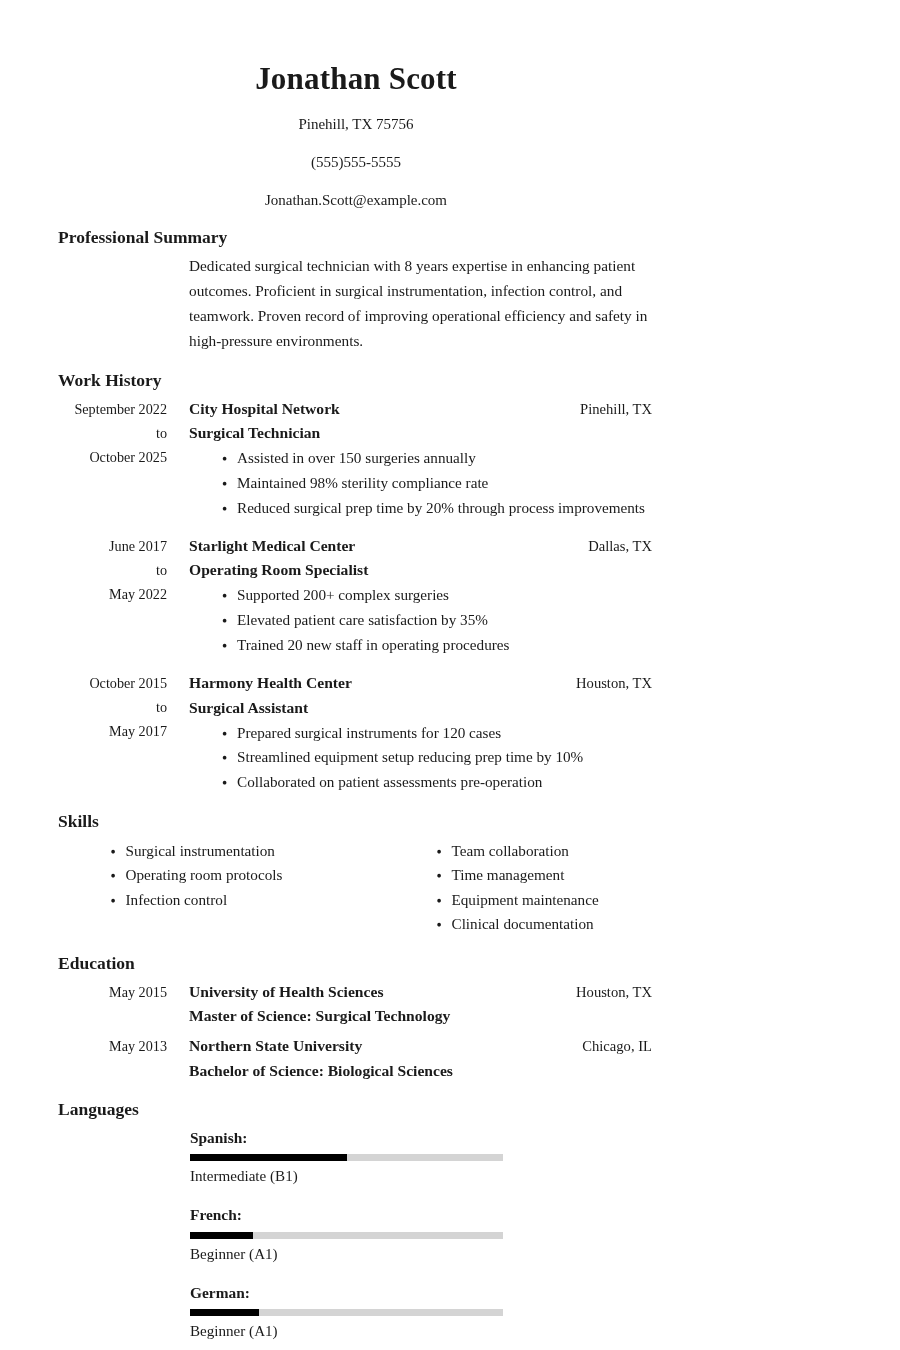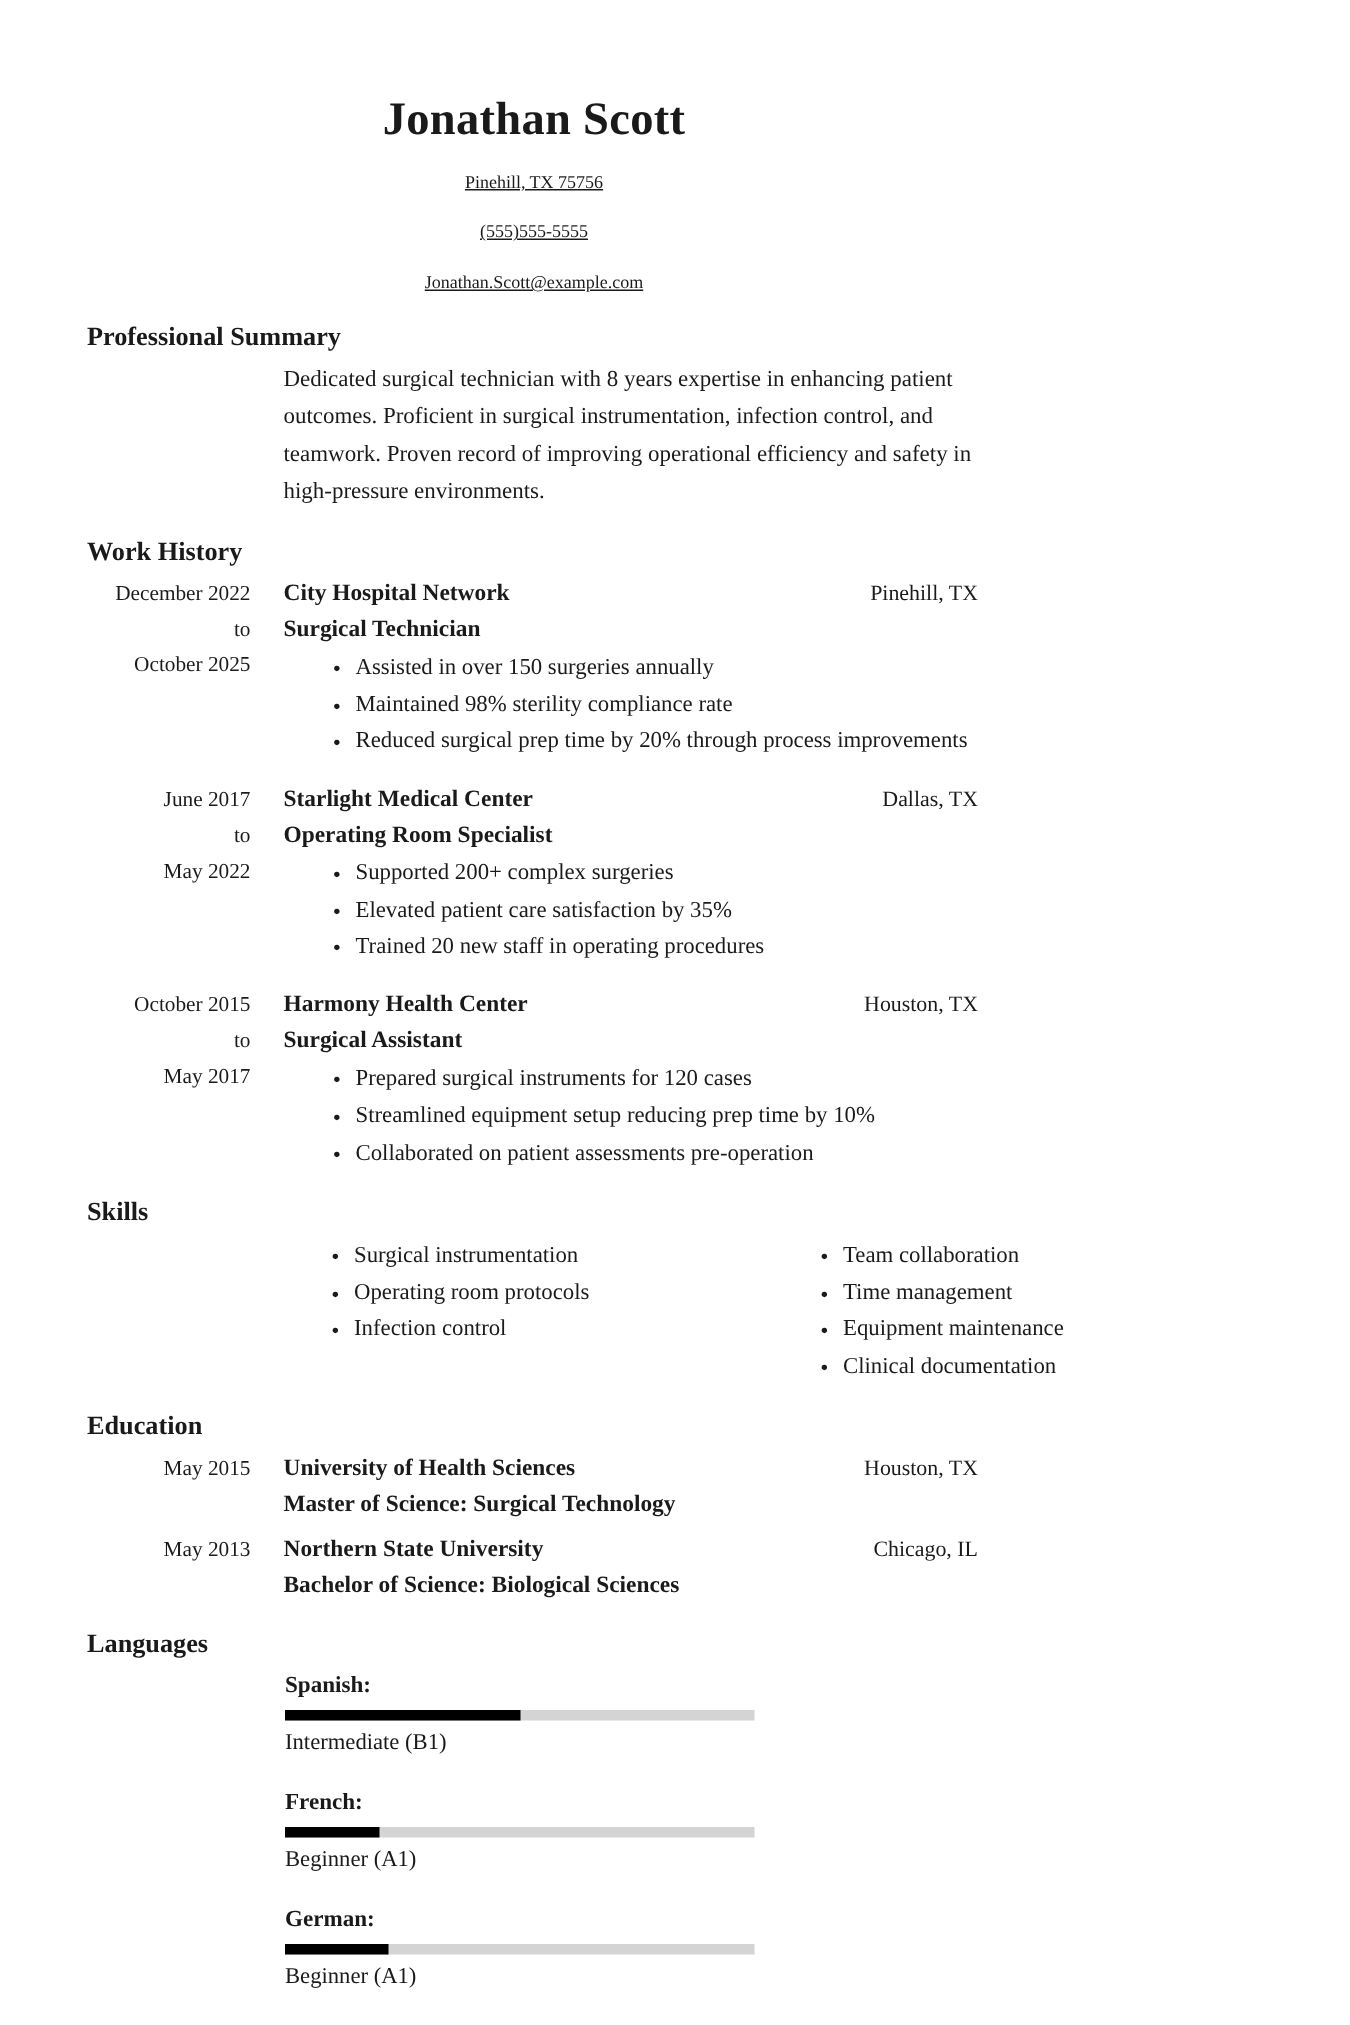--- a/index.html
+++ b/index.html
@@ -30,24 +30,23 @@
     padding-top: 62px;
   }
   .full-name {
     font-size: 31px;
     font-weight: bold;
     letter-spacing: 0.2px;
     line-height: 1.12;
     margin: 0 0 6px 0;
   }
   .contact-line {
-    font-size: 12px;
+    font-size: 15px;
     line-height: 1.48;
     margin: 16px;
-    text-decoration: underline;
   }
 
   
   .section {
     margin-top: 16px;
     padding-left: 58px;
     padding-right: 60px;
   }
   .section-title {
     font-size: 17.5px;
@@ -134,20 +133,21 @@
     left: 0;
     top: 0;
     font-size: 8.5px;
     line-height: 2.95;
   }
 
   
   .skills-cols {
     display: flex;
     padding-left: 32px;    
+    justify-content: center;
   }
   .skills-col {
     width: 326px;
     flex: 0 0 326px;
   }
   .skills-col ul.bullets { padding-left: 0; }
 
   
   .certs ul.bullets { padding-left: 32px; }
 
@@ -206,21 +206,21 @@
     <div class="section-body">
       <p class="summary-text">Dedicated surgical technician with 8 years expertise in enhancing patient outcomes. Proficient in surgical instrumentation, infection control, and teamwork. Proven record of improving operational efficiency and safety in high-pressure environments.</p>
     </div>
   </div>
 
   <div class="section">
     <h2 class="section-title">Work History</h2>
 
     <div class="entry">
       <div class="entry-dates">
-        <div>December 2022</div>
+        <div>September 2022</div>
         <div>to</div>
         <div>October 2025</div>
       </div>
       <div class="entry-main">
         <div class="entry-head">
           <div class="entry-org">City Hospital Network</div>
           <div class="entry-location">Pinehill, TX</div>
         </div>
         <div class="entry-role">Surgical Technician</div>
         <ul class="bullets">

